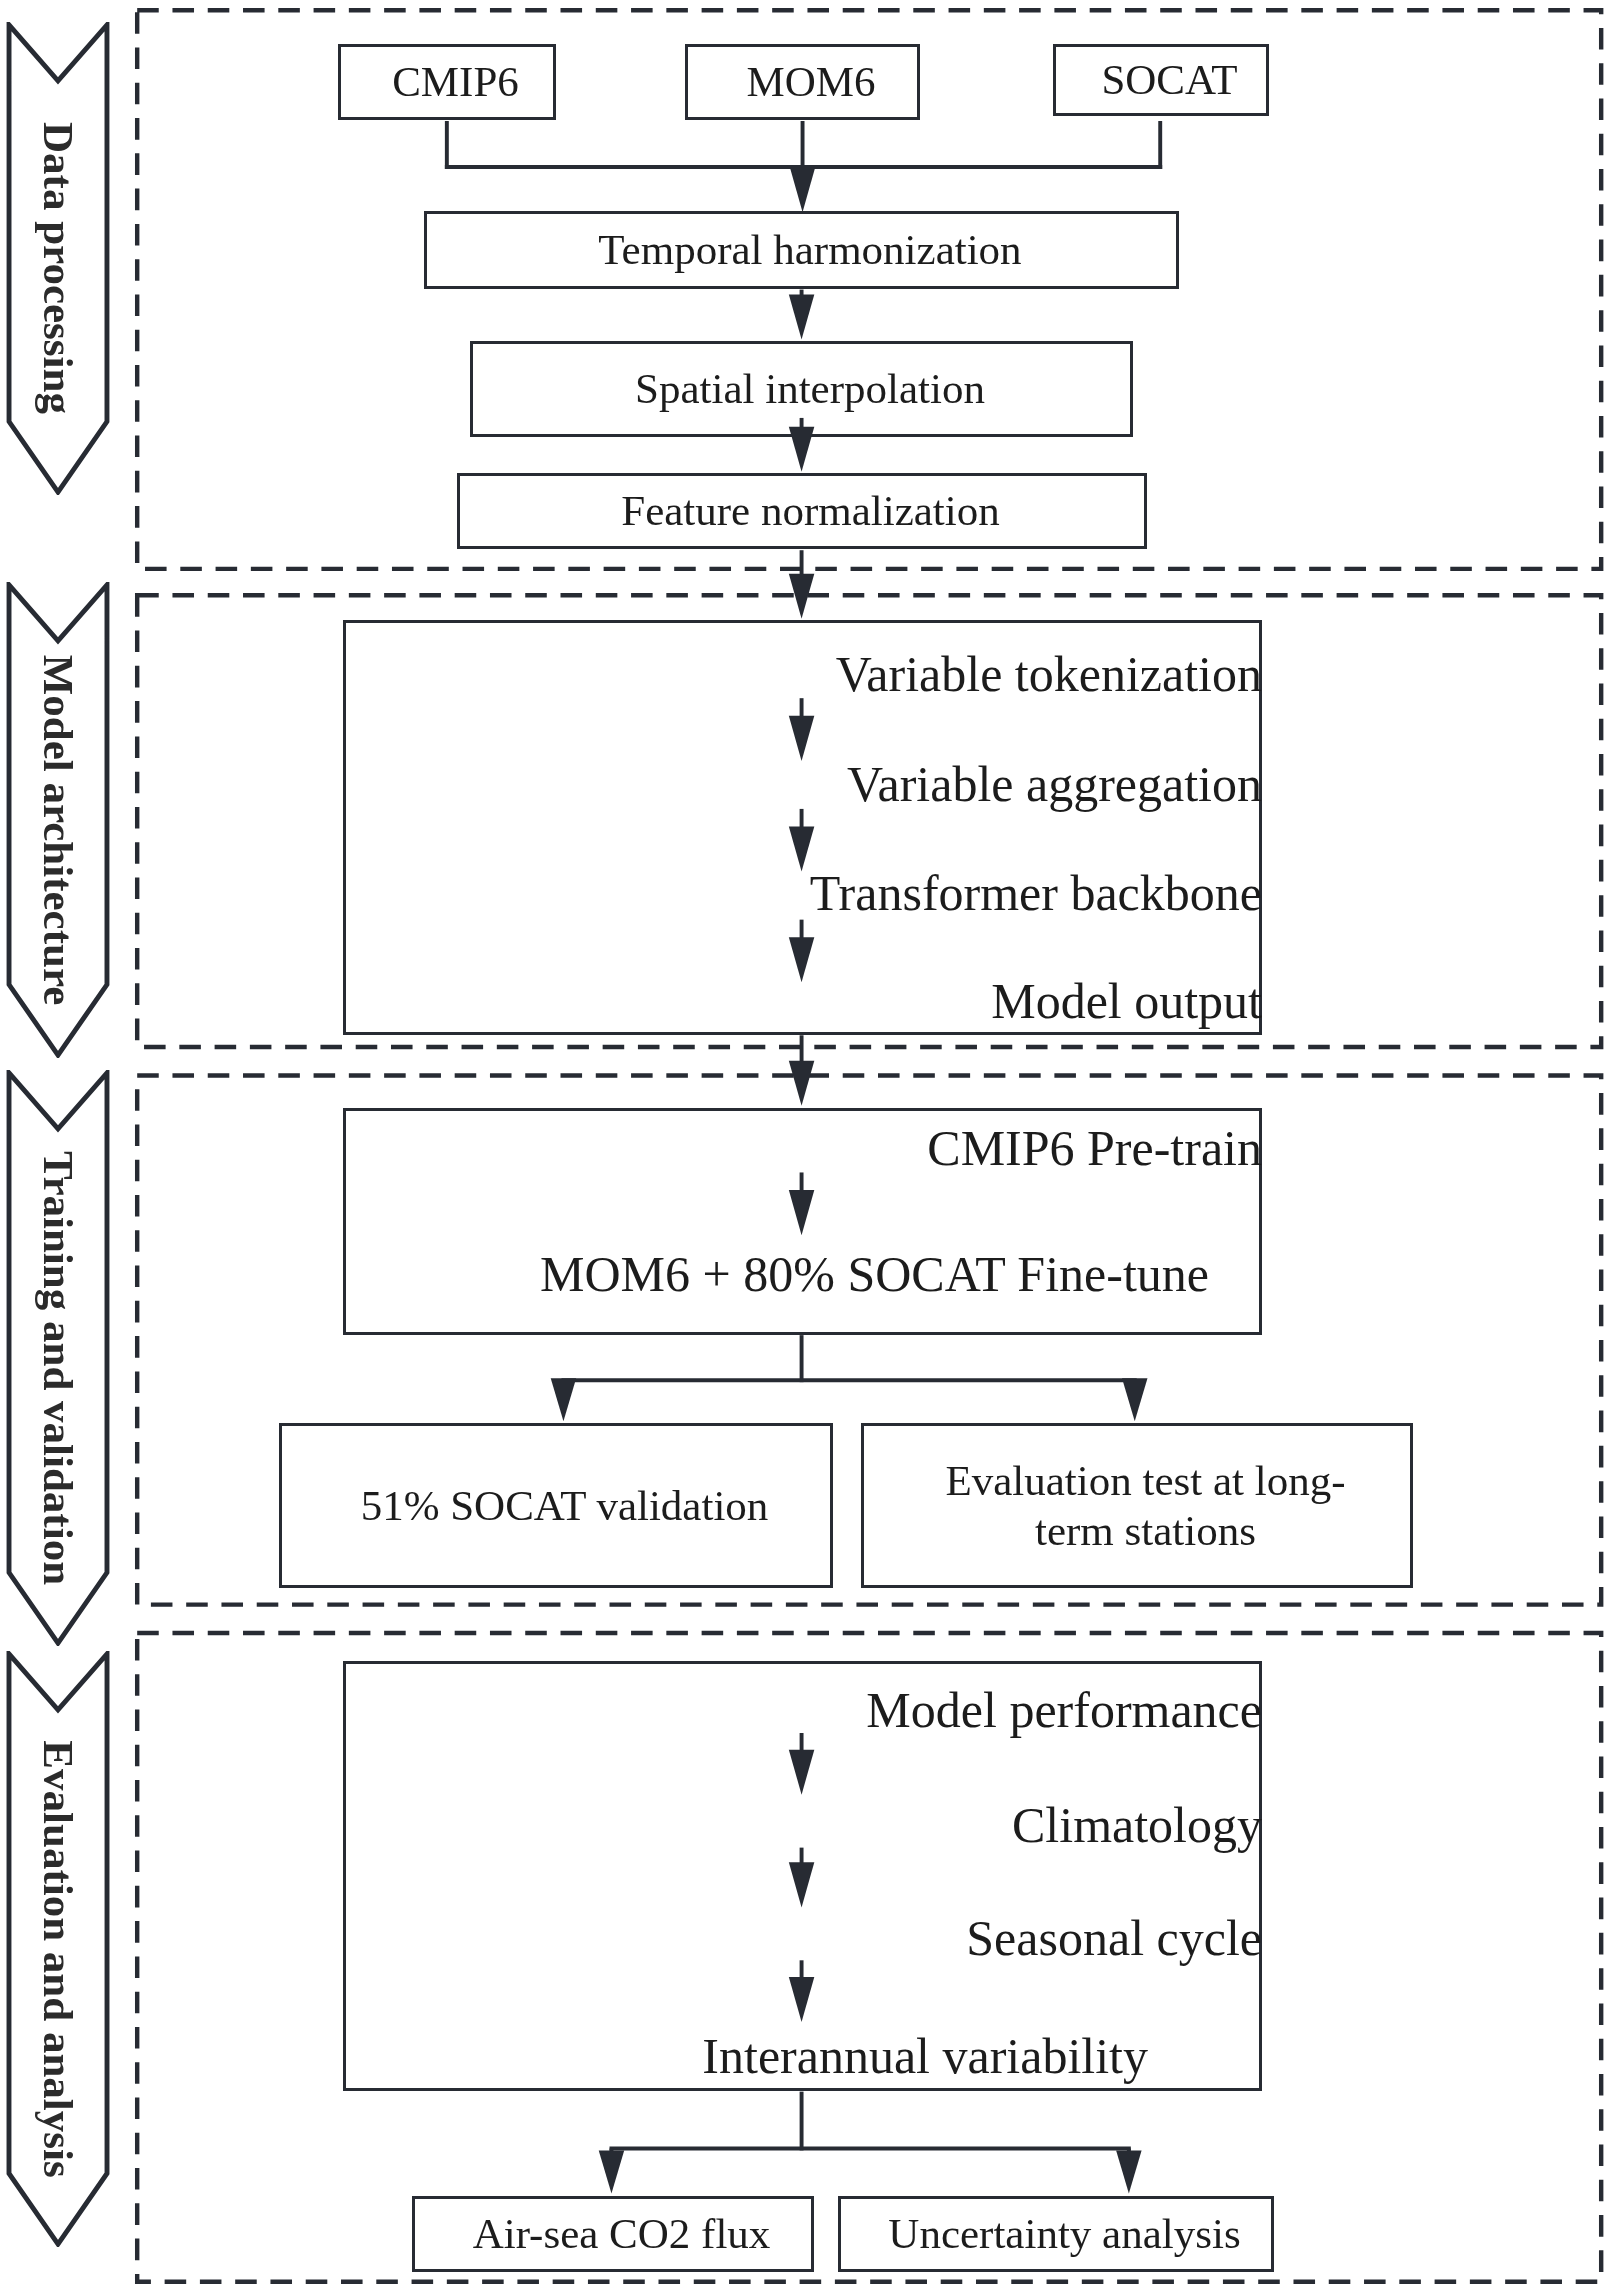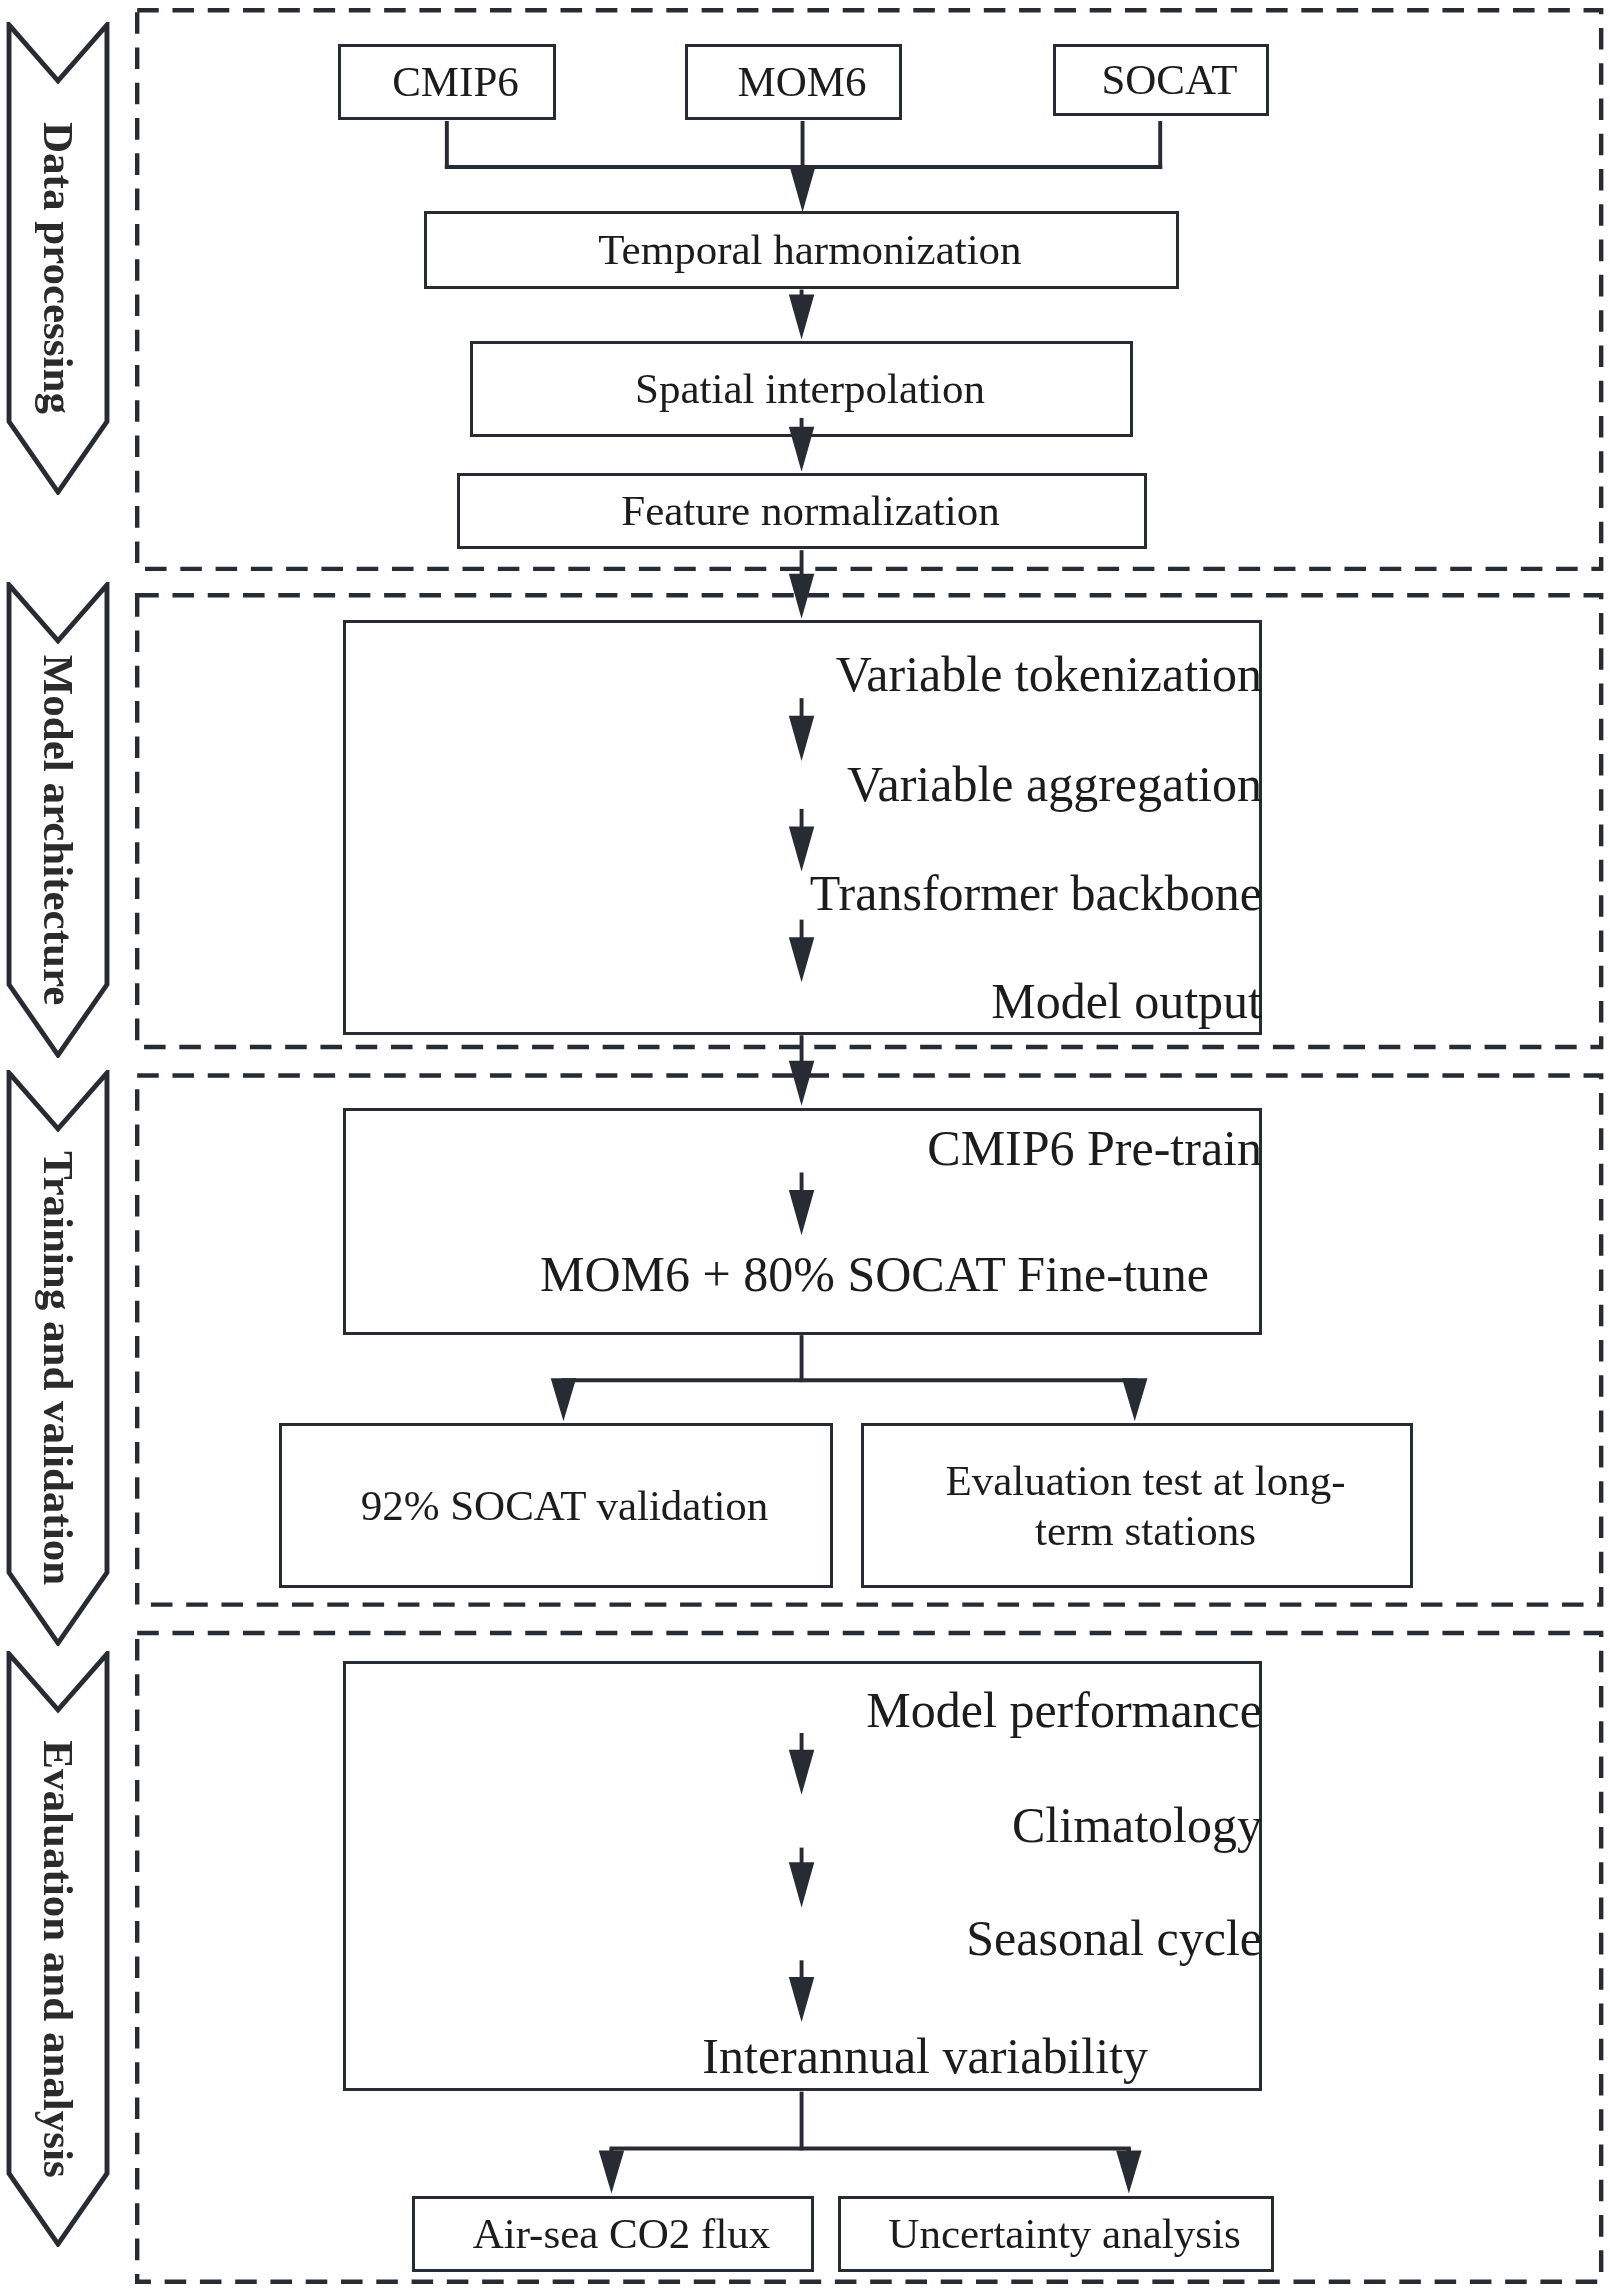--- a/index.html
+++ b/index.html
@@ -170,38 +170,38 @@
     <span class="blabel">Training and validation</span>
   </div>
   <div class="banner" style="left:5.9px;top:1651px;width:104px;height:596px">
     <svg width="104" height="596" viewBox="0 0 106 608">
         <polygon points="3,3 53,60 103,3 103,533 53,605 3,533"></polygon>
       </svg>
     <span class="blabel">Evaluation and analysis</span>
   </div>
 
   <div class="box" style="left:338px;top:44px;width:218px;height:76px">CMIP6</div>
-  <div class="box" style="left:685px;top:44px;width:217px;height:76px">MOM6</div>
+  <div class="box" style="left:685px;top:44px;width:235px;height:76px">MOM6</div>
   <div class="box" style="left:1053px;top:44px;width:216px;height:72px">SOCAT</div>
 
   <div class="box" style="left:424px;top:211px;width:755px;height:78px">Temporal harmonization</div>
   <div class="box" style="left:470px;top:341px;width:663px;height:96px">Spatial interpolation</div>
   <div class="box" style="left:457px;top:473px;width:690px;height:76px">Feature normalization</div>
 
   <div class="bigbox" style="left:343px;top:620px;width:919px;height:415px"></div>
   <div class="row" style="left:343px;width:919px;top:651px">Variable tokenization</div>
   <div class="row" style="left:343px;width:919px;top:761px">Variable aggregation</div>
   <div class="row" style="left:343px;width:919px;top:870px">Transformer backbone</div>
   <div class="row" style="left:343px;width:919px;top:978px">Model output</div>
 
   <div class="bigbox" style="left:343px;top:1108px;width:919px;height:227px"></div>
   <div class="row" style="left:343px;width:919px;top:1125px">CMIP6 Pre-train</div>
   <div class="row" style="left:343px;width:866px;top:1251px">MOM6 + 80% SOCAT Fine-tune</div>
 
-  <div class="box" style="left:279px;top:1423px;width:554px;height:165px">92% SOCAT validation</div>
+  <div class="box" style="left:279px;top:1423px;width:554px;height:165px">51% SOCAT validation</div>
   <div class="box" style="left:861px;top:1423px;width:552px;height:165px">
     <span class="wraplabel">Evaluation test at long-term stations</span>
   </div>
 
   <div class="bigbox" style="left:343px;top:1661px;width:919px;height:430px"></div>
   <div class="row" style="left:343px;width:919px;top:1687px">Model performance</div>
   <div class="row" style="left:343px;width:919px;top:1802px">Climatology</div>
   <div class="row" style="left:343px;width:919px;top:1915px">Seasonal cycle</div>
   <div class="row" style="left:343px;width:805px;top:2033px">Interannual variability</div>
 

